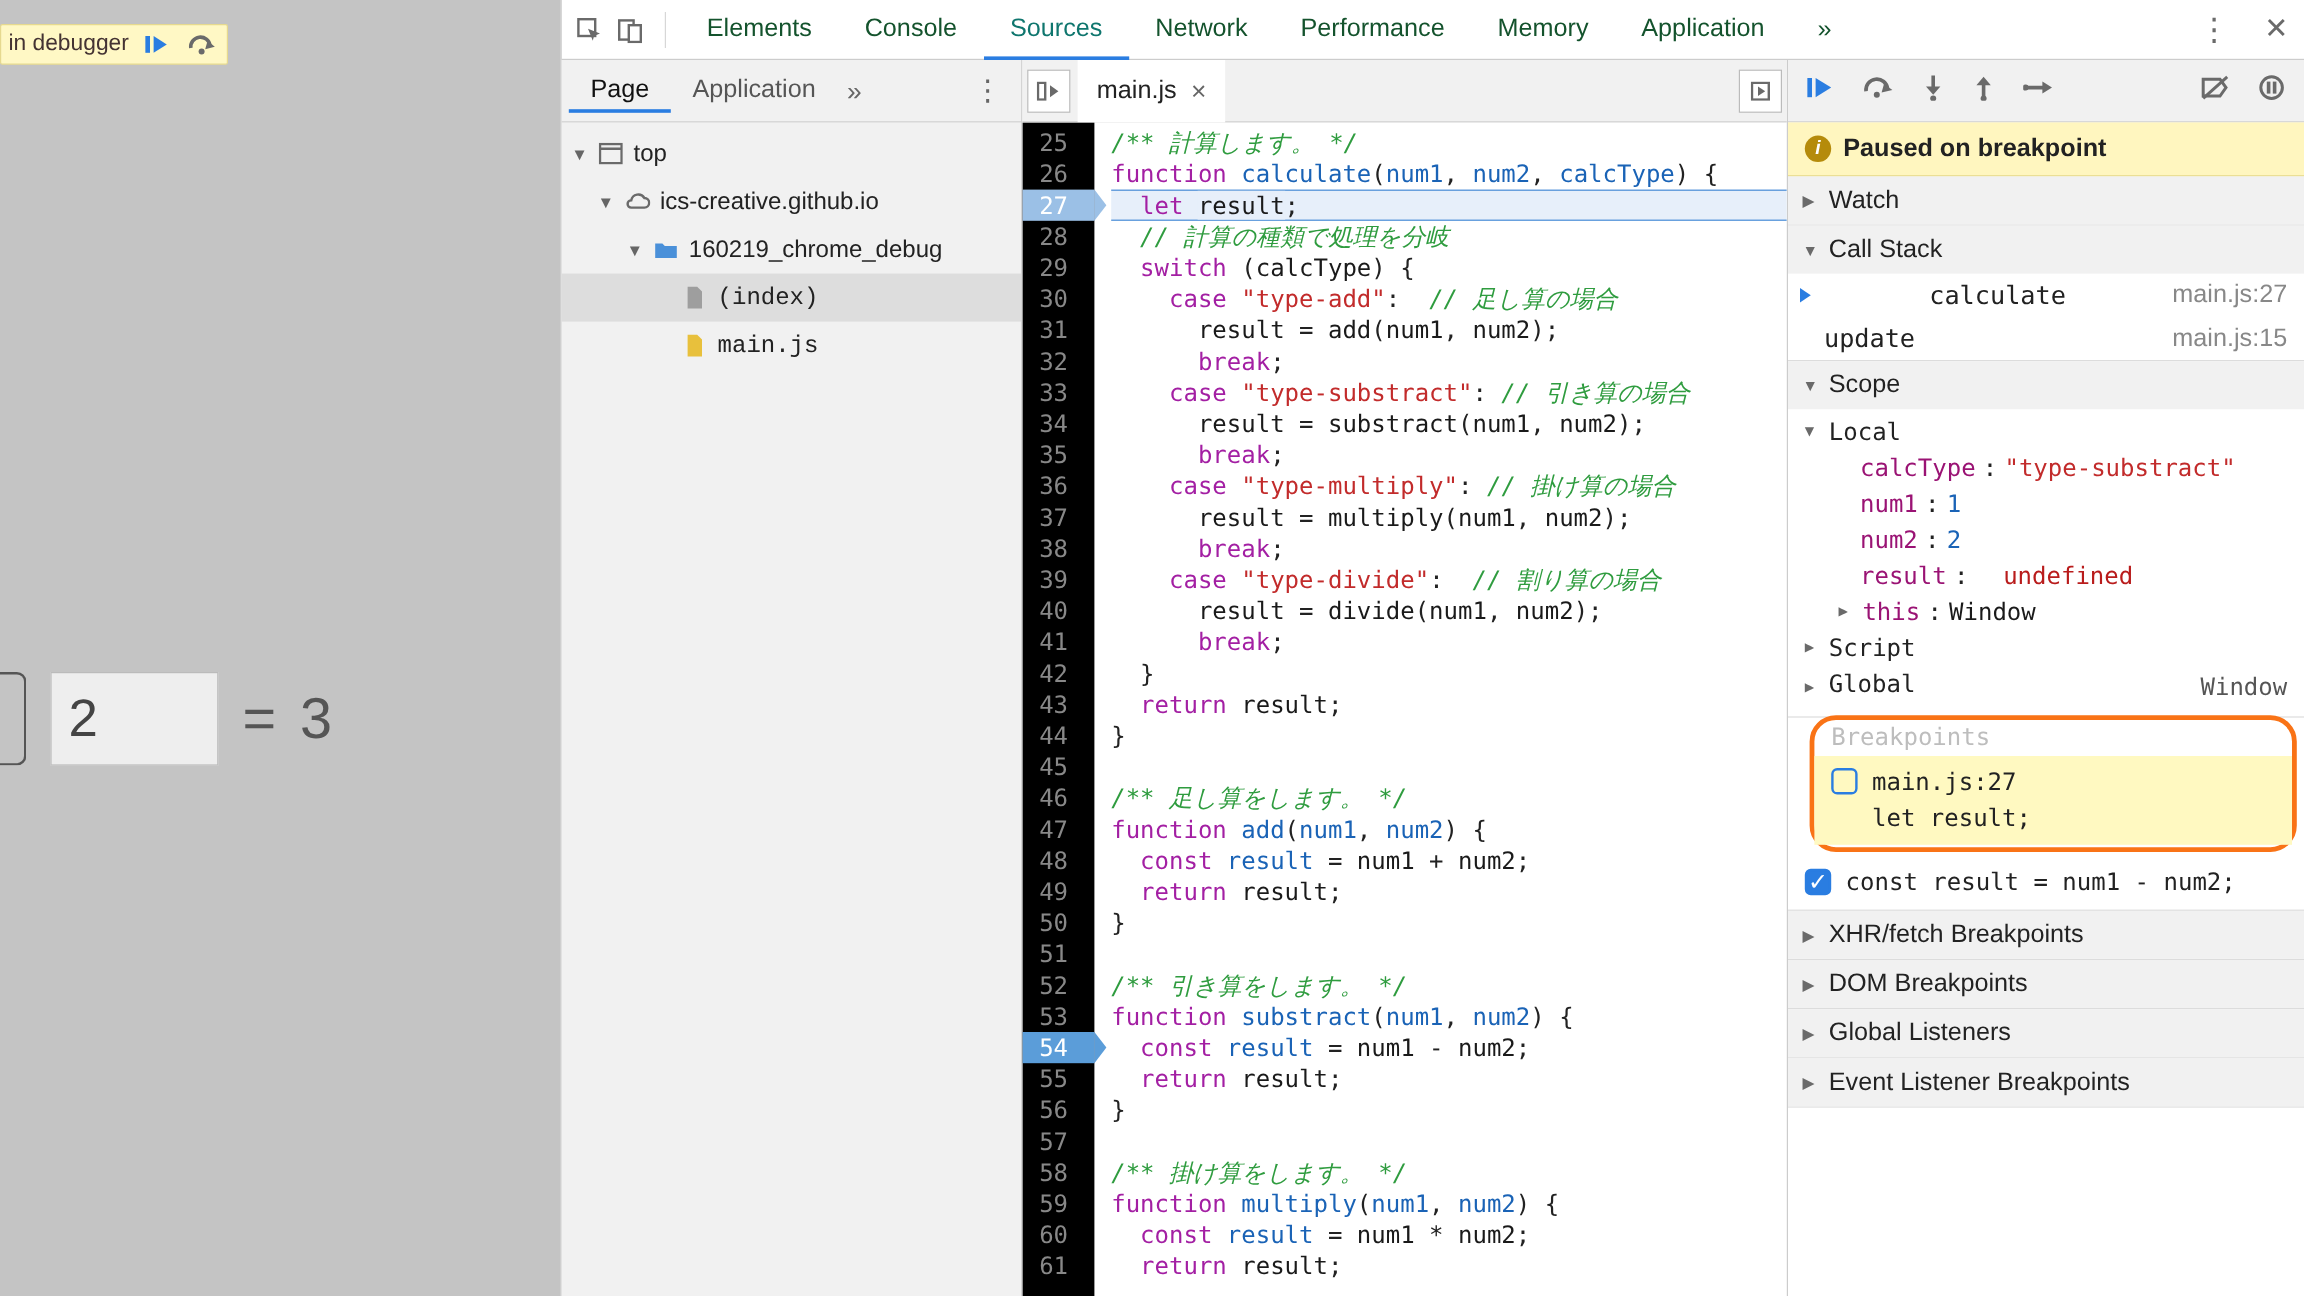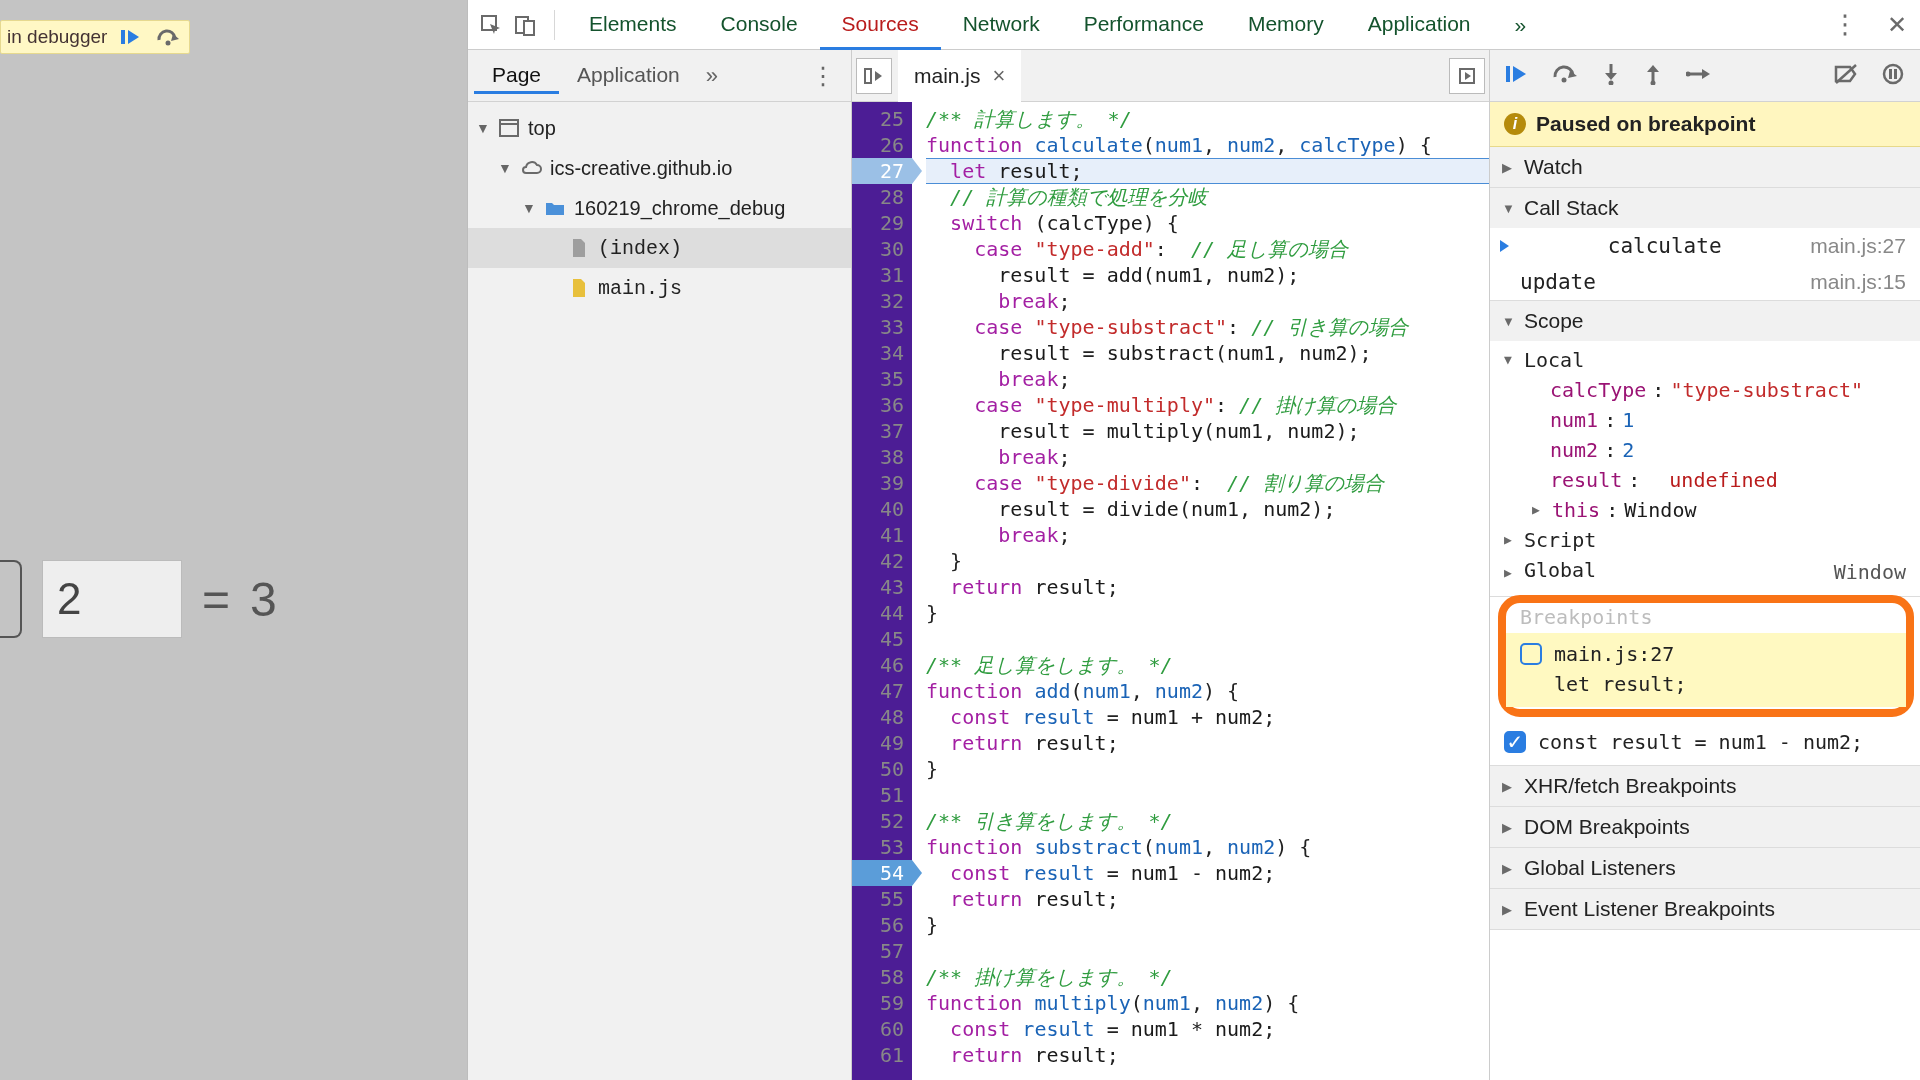--- a/index.html
+++ b/index.html
@@ -14,21 +14,21 @@
   .calc-row { position: absolute; top: 560px; left: 0; display: flex; align-items: center; gap: 20px; font-size: 48px; color: #555; }
   .calc-row .field { width: 140px; height: 78px; background: #eee; border: 1px solid #bbb; display: inline-flex; align-items: center; padding: 0 14px; font-size: 44px; color: #444; }
   .calc-row .rbracket { width: 22px; height: 78px; border: 2px solid #555; border-left: none; border-radius: 0 8px 8px 0; }
 
   
   .devtools { flex: 1; display: flex; flex-direction: column; border-left: 1px solid #bdbdbd; background: #fff; }
   .dt-tabs { height: 50px; display: flex; align-items: center; border-bottom: 1px solid #ccc; padding: 0 6px; gap: 0; }
   .dt-tabs .sep { width: 1px; height: 30px; background: #d7d7d7; margin: 0 12px; }
   .dt-tabicon { width: 34px; height: 34px; display: inline-flex; align-items: center; justify-content: center; color: #6a6a6a; }
   .dt-tab { padding: 0 22px; height: 50px; display: inline-flex; align-items: center; font-size: 21px; color: #14532d; cursor: pointer; }
-  .dt-tab.active { color: #b91c1c; border-bottom: 3px solid #2a7de1; }
+  .dt-tab.active { color: #0f766e; border-bottom: 3px solid #2a7de1; }
   .dt-right { margin-left: auto; display: flex; align-items: center; gap: 18px; color: #6a6a6a; }
 
   .dt-body { flex: 1; display: flex; min-height: 0; }
 
   
   .nav { width: 384px; border-right: 1px solid #ccc; display: flex; flex-direction: column; background: #f1f1f1; }
   .nav-tabs { height: 52px; display: flex; align-items: center; padding: 0 6px; border-bottom: 1px solid #d2d2d2; gap: 0; }
   .nav-tab { padding: 0 18px; height: 36px; display: inline-flex; align-items: center; font-size: 21px; color: #555; }
   .nav-tab.active { color: #111; border-bottom: 3px solid #2a7de1; }
   .nav-more { margin-left: 8px; color: #666; font-size: 22px; }
@@ -41,21 +41,21 @@
   .ficon { width: 22px; height: 22px; display: inline-flex; align-items: center; justify-content: center; }
 
   
   .editor { flex: 1; display: flex; flex-direction: column; border-right: 1px solid #ccc; min-width: 0; }
   .editor-tabs { height: 52px; display: flex; align-items: center; border-bottom: 1px solid #d2d2d2; padding: 0 4px; gap: 6px; background: #f1f1f1; }
   .ed-left { width: 36px; height: 36px; border: 1px solid #bbb; display: inline-flex; align-items: center; justify-content: center; background: #fff; }
   .ed-tab { display: inline-flex; align-items: center; gap: 12px; height: 52px; padding: 0 16px; font-size: 21px; background: #fff; }
   .ed-close { color: #666; font-size: 22px; }
   .ed-play { margin-left: auto; width: 36px; height: 36px; border: 1px solid #bbb; display: inline-flex; align-items: center; justify-content: center; background: #fff; }
   .code { flex: 1; display: flex; font-family: "SF Mono", Menlo, Consolas, monospace; font-size: 20px; line-height: 26px; overflow: hidden; }
-  .gutters { width: 60px; text-align: right; color: #888; background: #4c1d95; padding-top: 4px; }
+  .gutters { width: 60px; text-align: center; color: #888; background: #000000; padding-top: 4px; }
   .gut { height: 26px; padding-right: 8px; position: relative; }
   .gut.bp { background: #5b9dd9; color: #fff; }
   .gut.bp::after { content: ""; position: absolute; right: -10px; top: 0; border-top: 13px solid transparent; border-bottom: 13px solid transparent; border-left: 10px solid #5b9dd9; }
   .gut.curr { background: #9bc0e6; color: #fff; }
   .gut.curr::after { content: ""; position: absolute; right: -10px; top: 0; border-top: 13px solid transparent; border-bottom: 13px solid transparent; border-left: 10px solid #9bc0e6; }
   .lines { flex: 1; padding-top: 4px; padding-left: 14px; white-space: pre; }
   .ln { height: 26px; }
   .ln.hl { background: #e7effa; border-top: 1px solid #4a8dd6; border-bottom: 1px solid #4a8dd6; box-sizing: border-box; line-height: 24px; }
   .kw { color: #a31fa3; } .ident { color: #1a1a1a; } .def { color: #1a63b6; }
   .com { color: #2f9c3f; font-style: italic; } .str { color: #c22b2b; } .op { color: #222; }
@@ -79,21 +79,21 @@
   .scope .vn { color: #1a63b6; }
   .scope .vg { color: #b91c1c; margin-left: 23px; }
   .scope-row { display: flex; align-items: center; gap: 6px; }
   .globalrow { display: flex; justify-content: space-between; padding-right: 14px; font-family: "SF Mono", Menlo, monospace; }
 
   .bp-item { padding: 6px 14px 8px 14px; font-size: 20px; display: flex; gap: 12px; align-items: flex-start; }
   .bp-item .cb { width: 22px; height: 22px; border: 2px solid #2a7de1; border-radius: 5px; flex-shrink: 0; margin-top: 4px; display: inline-flex; align-items: center; justify-content: center; color: #fff; }
   .bp-item .cb.on { background: #2a7de1; }
   .bp-item .bpl { font-family: "SF Mono", Menlo, monospace; line-height: 30px; }
   .bp-item.hl { background: #fff9c1; }
-  .orange-box { border: 8px solid #f97316; border-radius: 22px; margin: -2px 6px 4px 8px; padding: 2px 0; }
+  .orange-box { border: 4px solid #f97316; border-radius: 22px; margin: -2px 6px 4px 18px; padding: 2px 0; }
   .hidden-head { color: #bdbdbd; padding: 0 14px 4px 14px; font-family: "SF Mono", Menlo, monospace; font-size: 20px; }
 </style>
 </head>
 <body>
 
 <div class="root">
 
   <div class="page-area">
     <div class="debugger-bar">
       <span class="txt">in debugger</span>

